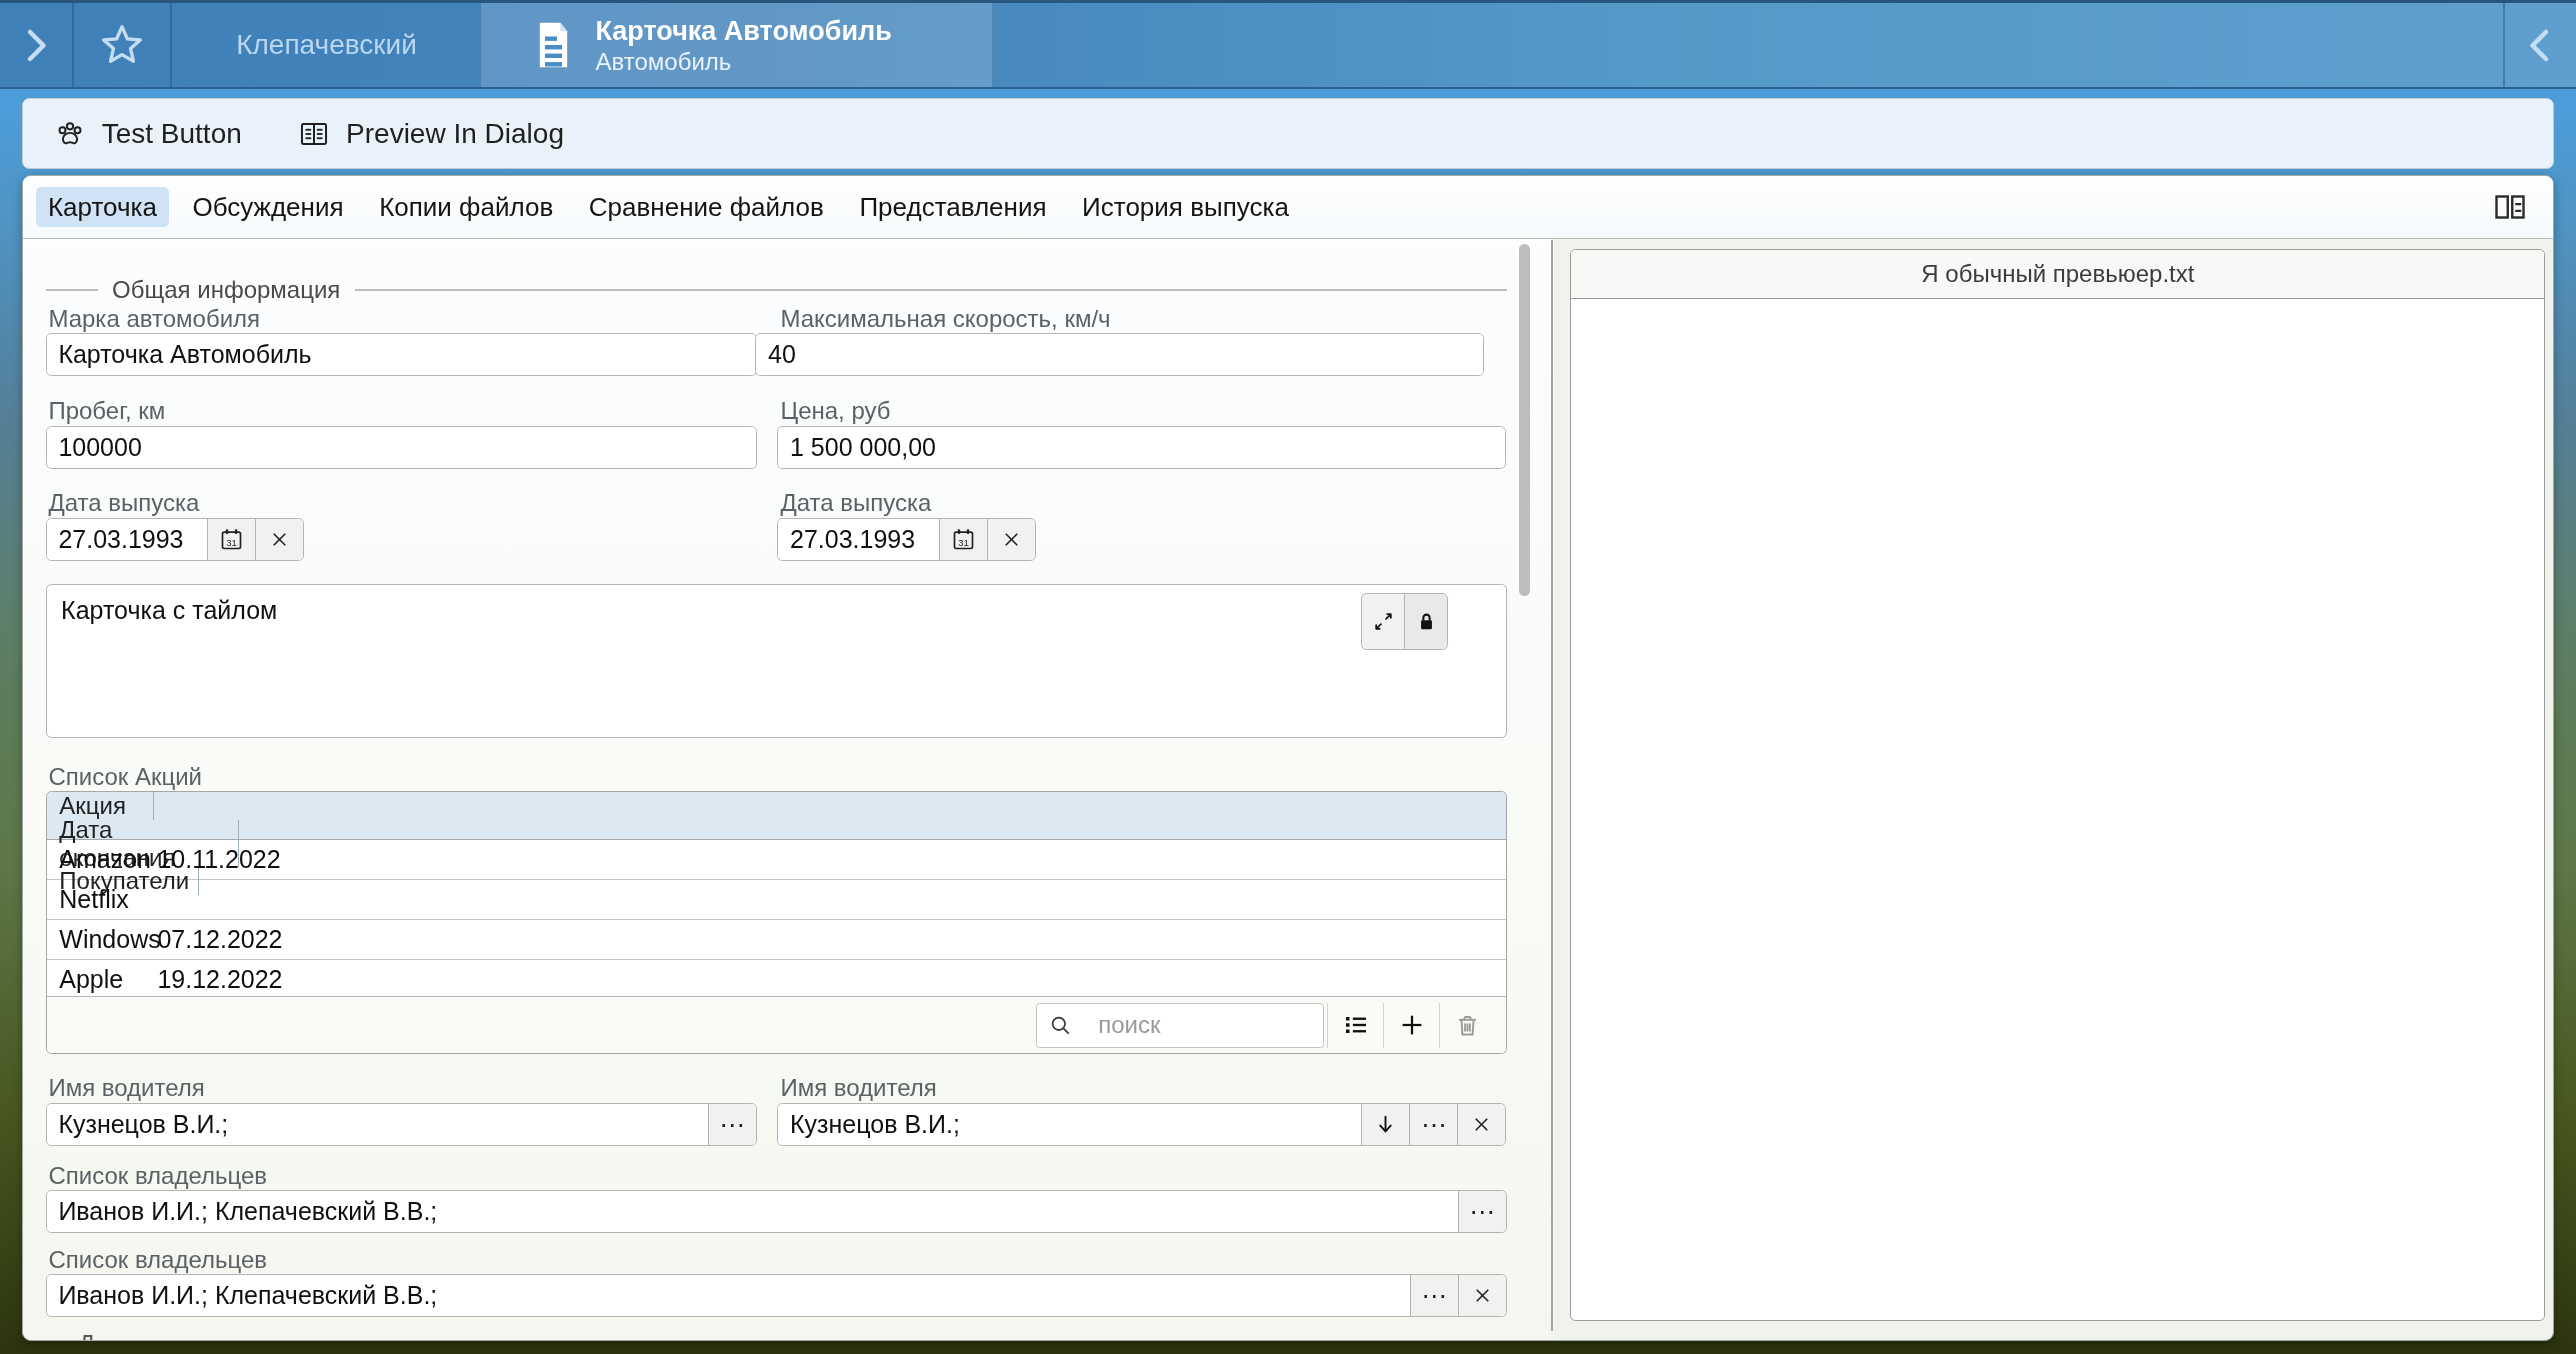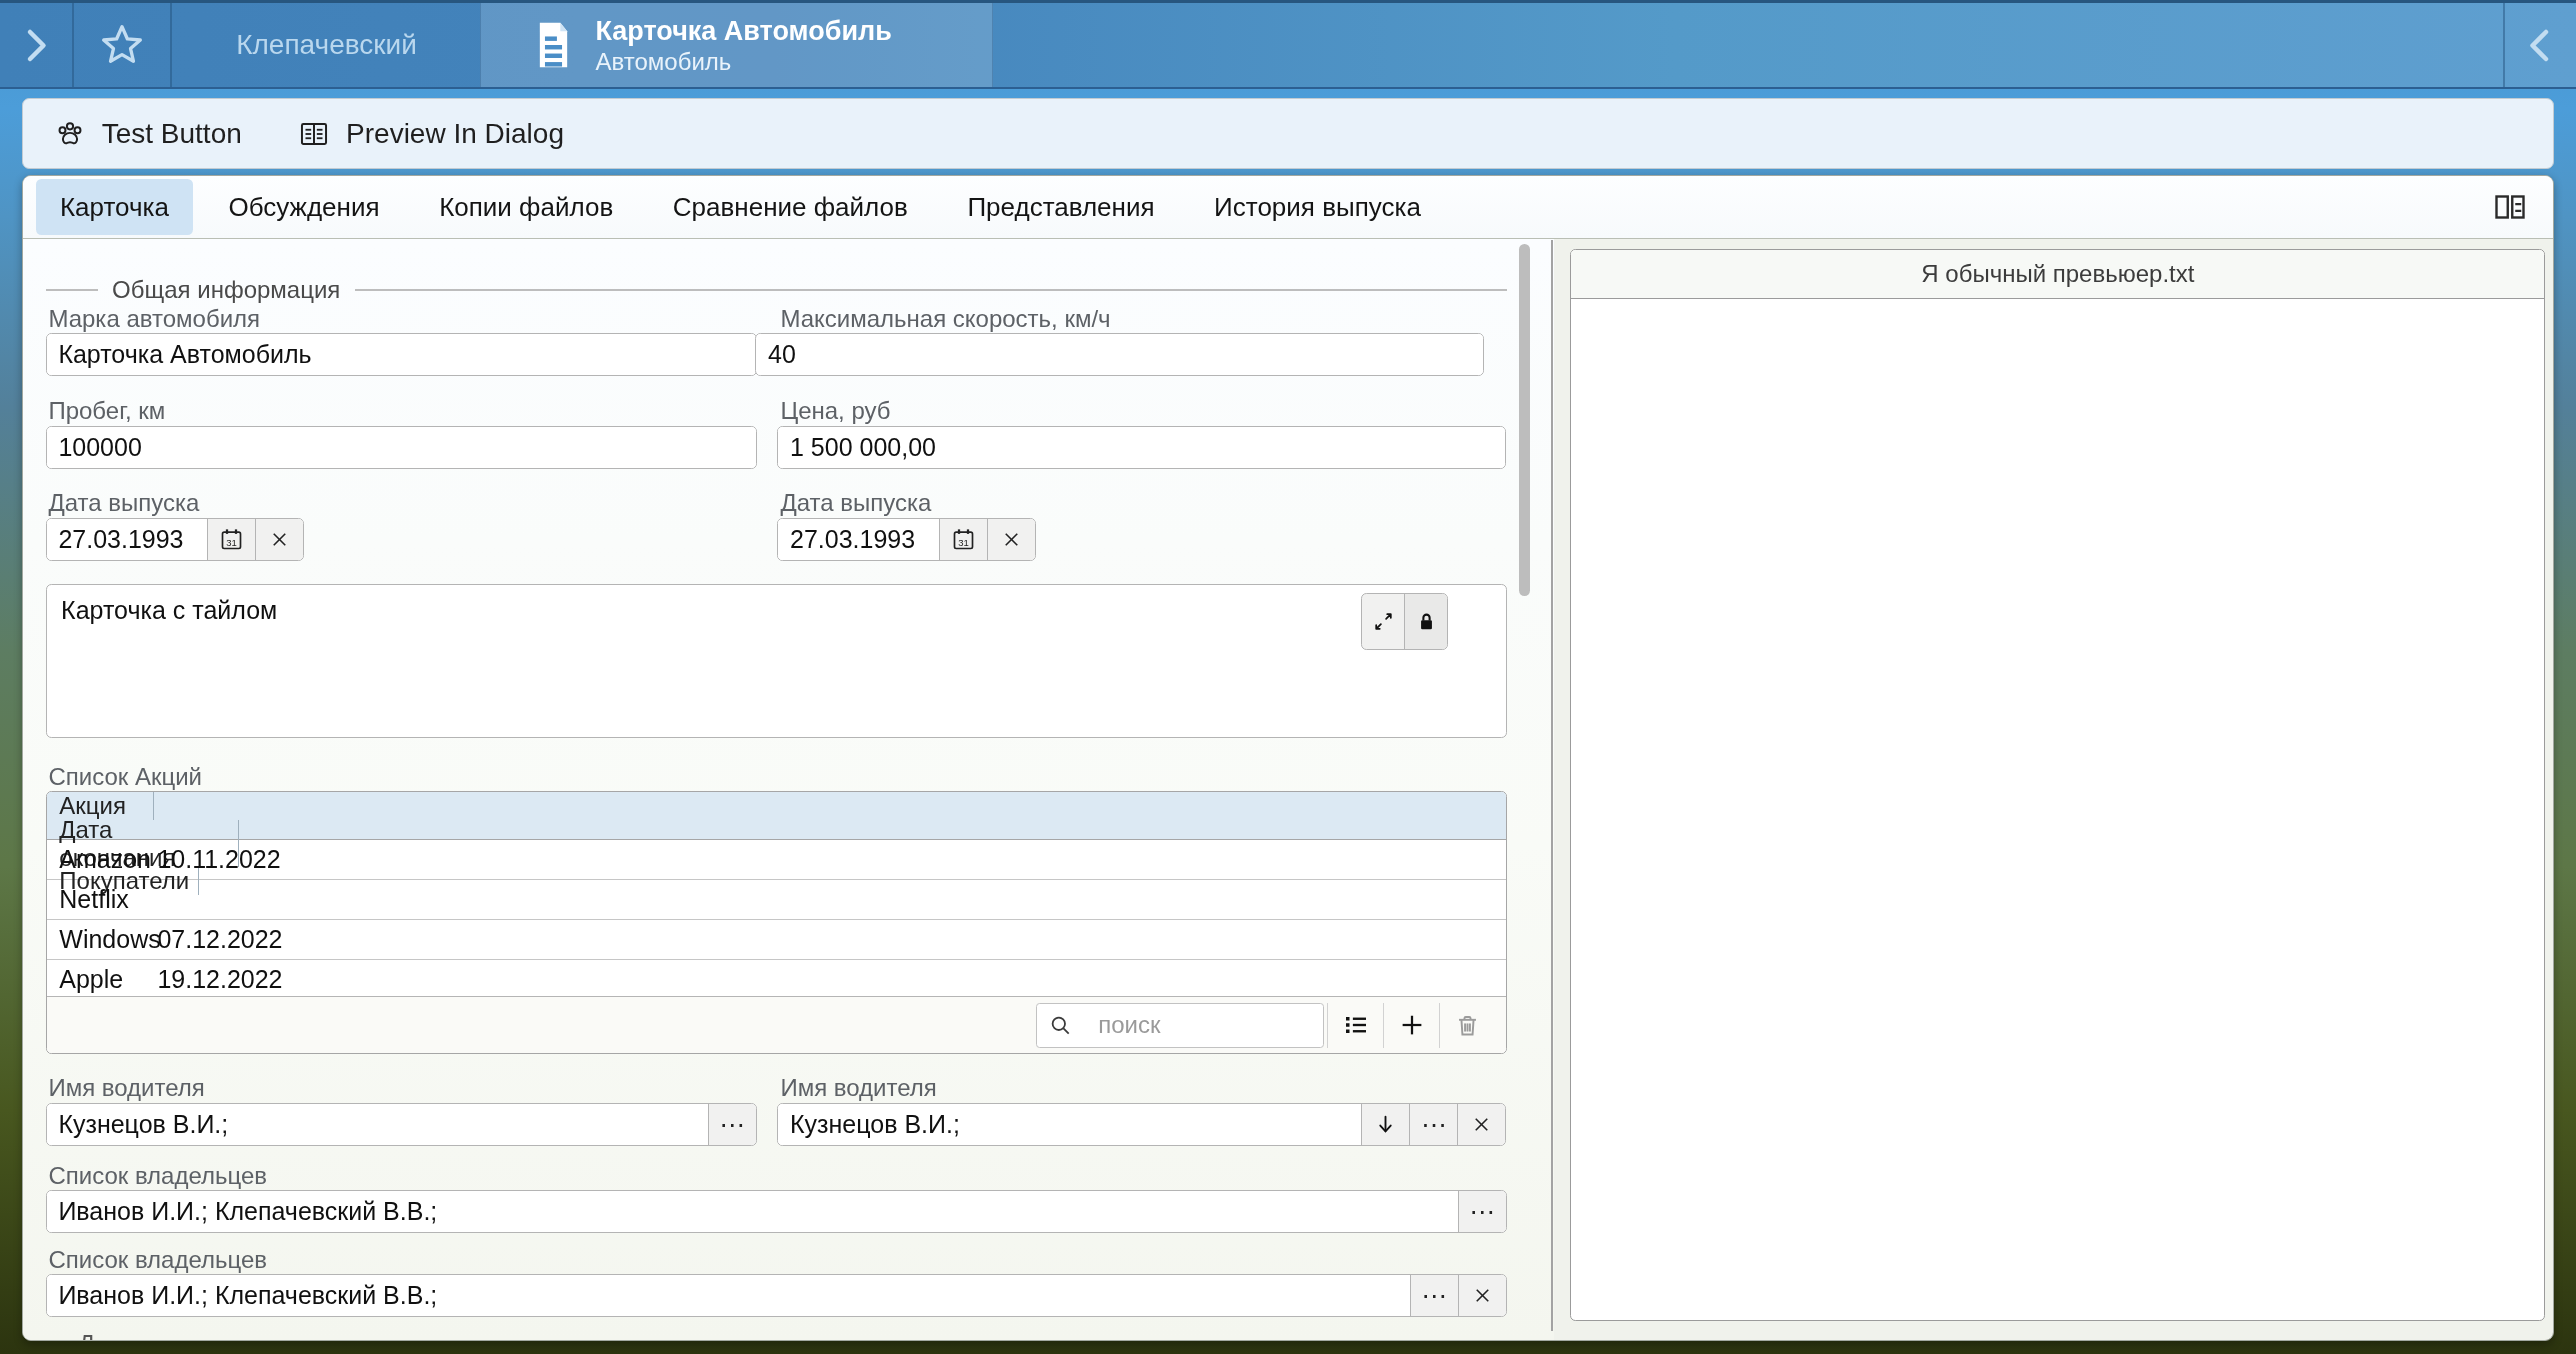--- a/index.html
+++ b/index.html
@@ -27,21 +27,21 @@
     border:1.8px solid #c2cbd2;border-radius:7.2px;box-sizing:border-box;
     display:flex;align-items:center;padding-left:30px;gap:54px;}
   .tbtn{display:flex;align-items:center;gap:14.3px;font-size:28px;color:#1f1f1f;}
   
   .card{position:absolute;left:22.4px;top:175px;width:2532px;height:1166px;background:#f0f2ec;
     border:1.8px solid #a2a8a0;border-radius:9px;box-sizing:border-box;overflow:hidden;
     box-shadow:0 3.6px 9px rgba(0,0,0,.3);}
   .tabstrip{position:absolute;left:0;top:0;right:0;height:63px;
     background:linear-gradient(180deg,#fdfeff,#f7fafc);
     border-bottom:1.8px solid #b9beb4;display:flex;align-items:center;padding-left:12.5px;box-sizing:border-box;}
-  .tab{font-size:26px;color:#141414;padding:0 24px;height:56px;display:flex;align-items:center;
+  .tab{font-size:26px;color:#141414;padding:0 12px;height:40px;display:flex;align-items:center;
     border-radius:5.4px;margin-right:11.6px;white-space:nowrap;}
   .tab.selected{background:#cfe3f4;}
   .split-btn{position:absolute;right:18px;top:7.2px;width:50px;height:48px;display:flex;
     align-items:center;justify-content:center;border-radius:5.4px;}
   .form-bg{position:absolute;left:0;top:63px;width:1531px;bottom:0;
     background:linear-gradient(180deg,#fbfdff 0%,#f9fbf7 55%,#f4f6ef 100%);}
   
   .fld-label{position:absolute;font-size:24px;color:#5d6166;white-space:nowrap;}
   .editor{position:absolute;height:43px;border:1.8px solid #b4b4b4;border-radius:5.4px;background:#fff;
     display:flex;box-sizing:border-box;overflow:hidden;}

